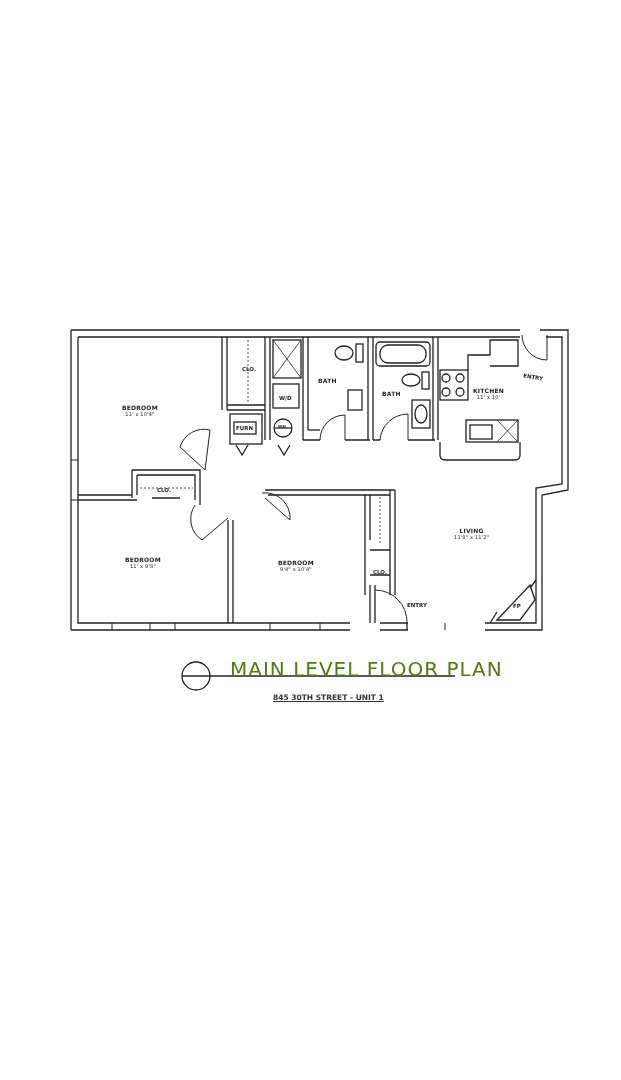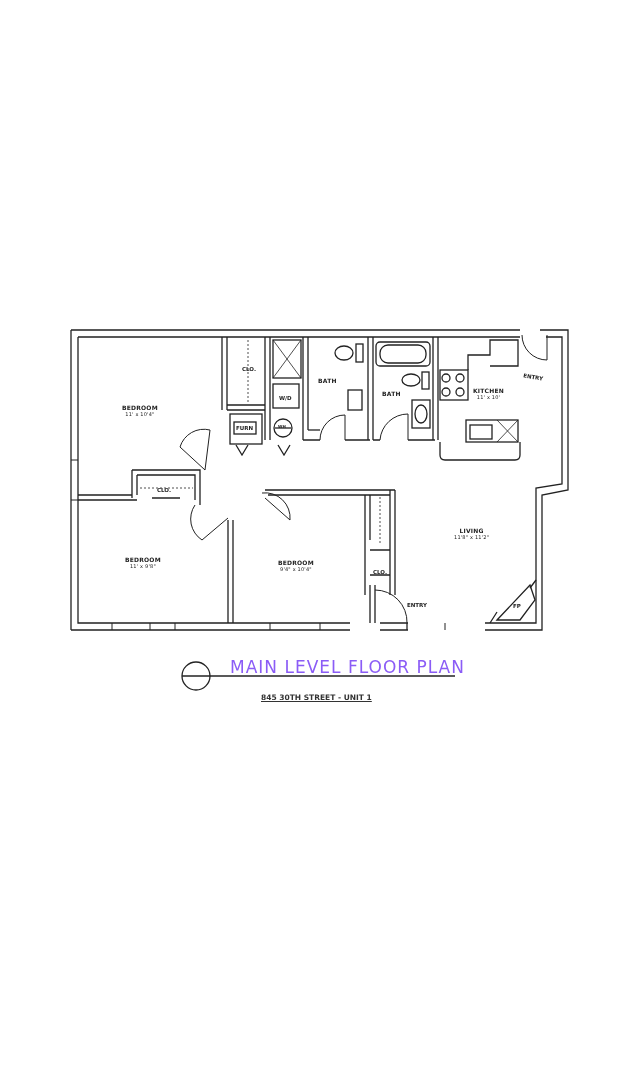--- a/index.html
+++ b/index.html
@@ -2,22 +2,22 @@
 <html><head>
 <meta charset="utf-8">
 <style>
   html,body{margin:0;padding:0;background:#fff;}
   body{width:621px;height:1080px;position:relative;overflow:hidden;font-family:"Liberation Sans",sans-serif;}
   #plan{position:absolute;left:0;top:0;}
   .lbl{position:absolute;font-family:"DejaVu Sans",sans-serif;color:#222;text-align:center;line-height:1;white-space:nowrap;}
   .room{font-size:6px;font-weight:bold;letter-spacing:0.2px;}
   .dim{font-size:5px;display:block;margin-top:1px;font-weight:normal;}
   .small{font-size:5.5px;font-weight:bold;}
-  .title{position:absolute;left:230px;top:657px;font-family:"DejaVu Sans",sans-serif;font-size:17px;letter-spacing:1px;color:#8b5cf6;white-space:nowrap;}
-  .subtitle{position:absolute;left:252px;top:693px;font-family:"DejaVu Sans",sans-serif;font-size:7.5px;font-weight:bold;color:#333;text-decoration:underline;white-space:nowrap;padding-left:9px;}
+  .title{position:absolute;left:230px;top:657px;font-family:"DejaVu Sans",sans-serif;font-size:20px;letter-spacing:1px;color:#4d7c0f;white-space:nowrap;}
+  .subtitle{position:absolute;left:264px;top:693px;font-family:"DejaVu Sans",sans-serif;font-size:7.5px;font-weight:bold;color:#333;text-decoration:underline;white-space:nowrap;padding-left:9px;}
 </style>
 </head>
 <body>
 
 <svg id="plan" width="621" height="1080" viewBox="0 0 621 1080">
   <g fill="none" stroke="#222" stroke-width="1.3">
 
     <path d="M71 330 L520 330 M540 330 L568 330 L568 490 L542 495 L542 630 L485 630 M408 630 L380 630 M350 630 L71 630 Z M71 330 L71 630"></path>
     <path d="M78 337 L520 337 M546 337 L562 337 L562 484 L536 488 L536 623 L485 623 M408 623 L380 623 M350 623 L78 623 L78 337"></path>
 

